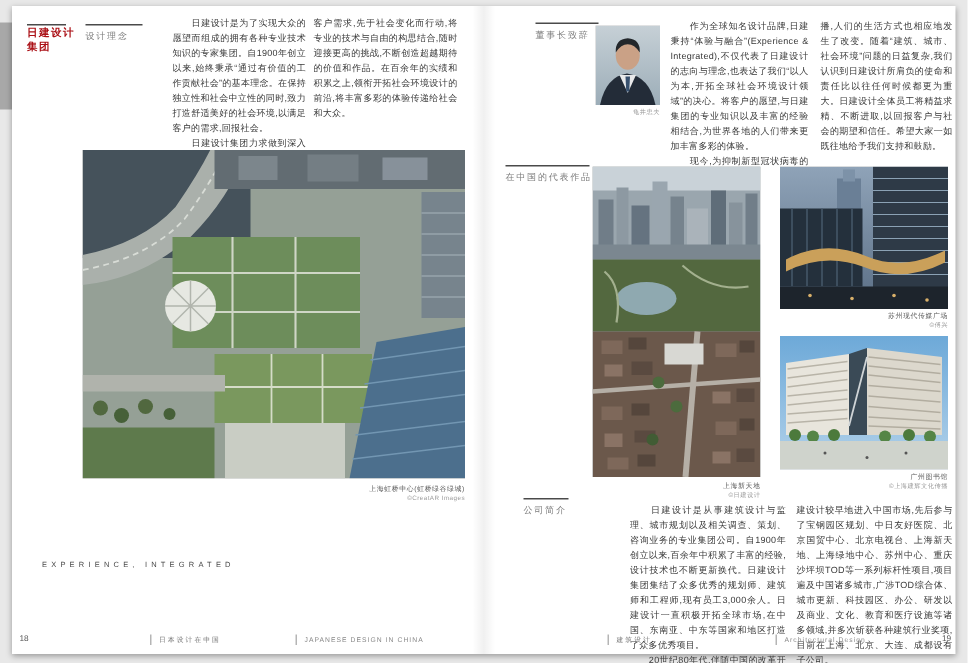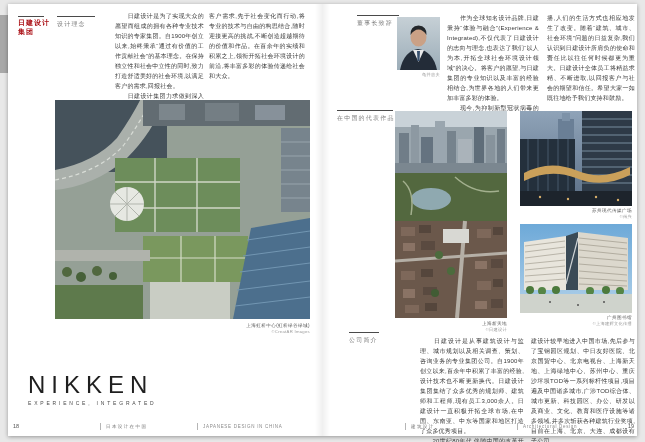--- a/index.html
+++ b/index.html
@@ -85,21 +85,20 @@
       <circle cx="42" cy="171" r="5" fill="#51683f"></circle>
       <circle cx="58" cy="176" r="4" fill="#466038"></circle>
     </svg>
   </figure>
   <div class="photo-cap" style="left:142px;top:319px;width:160px;">
     <span class="cap-line">上海虹桥中心(虹桥绿谷绿城)</span>
     <span class="cap-credit">©CreatAR Images</span>
   </div>
 
   <div class="logo">
-    <span class="logo-word">NIKKEN</span>
     <span class="logo-tag">EXPERIENCE, INTEGRATED</span>
   </div>
 
   <div class="folio" style="left:5px;">18</div>
   <div class="foot cjk" style="left:92px;">日本设计在中国</div>
   <div class="foot" style="left:189px;">JAPANESE DESIGN IN CHINA</div>
 
   <div class="rule" style="left:349px;top:11px;width:42px;"></div>
   <div class="slabel" style="left:349px;top:15px;">董事长致辞</div>
 

